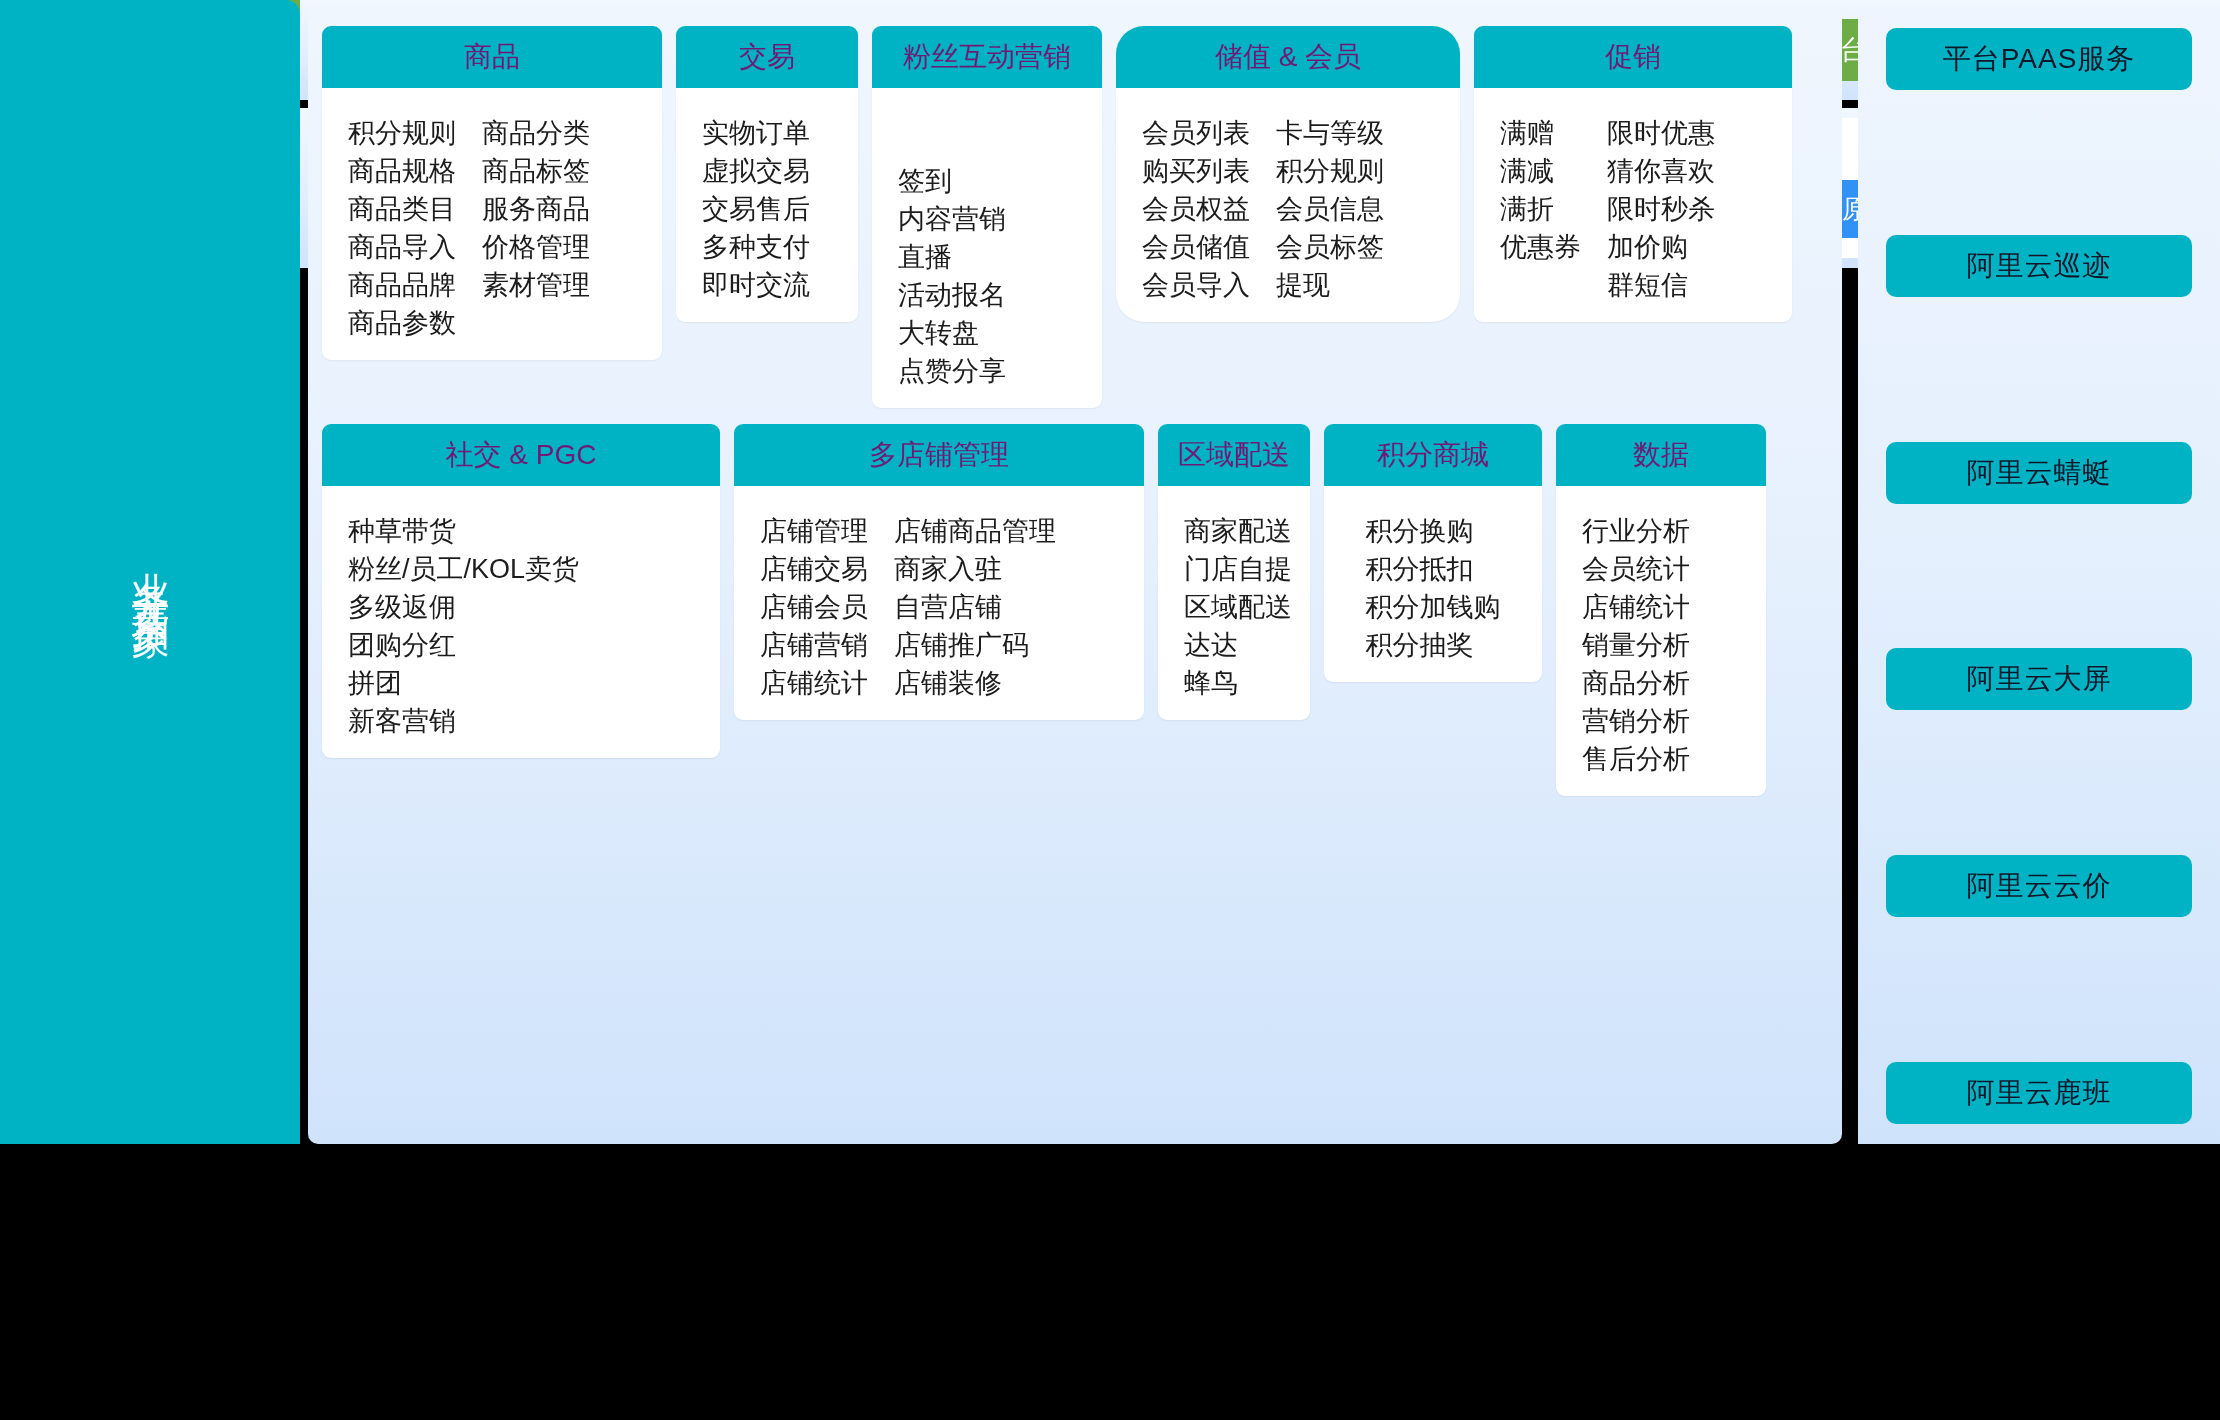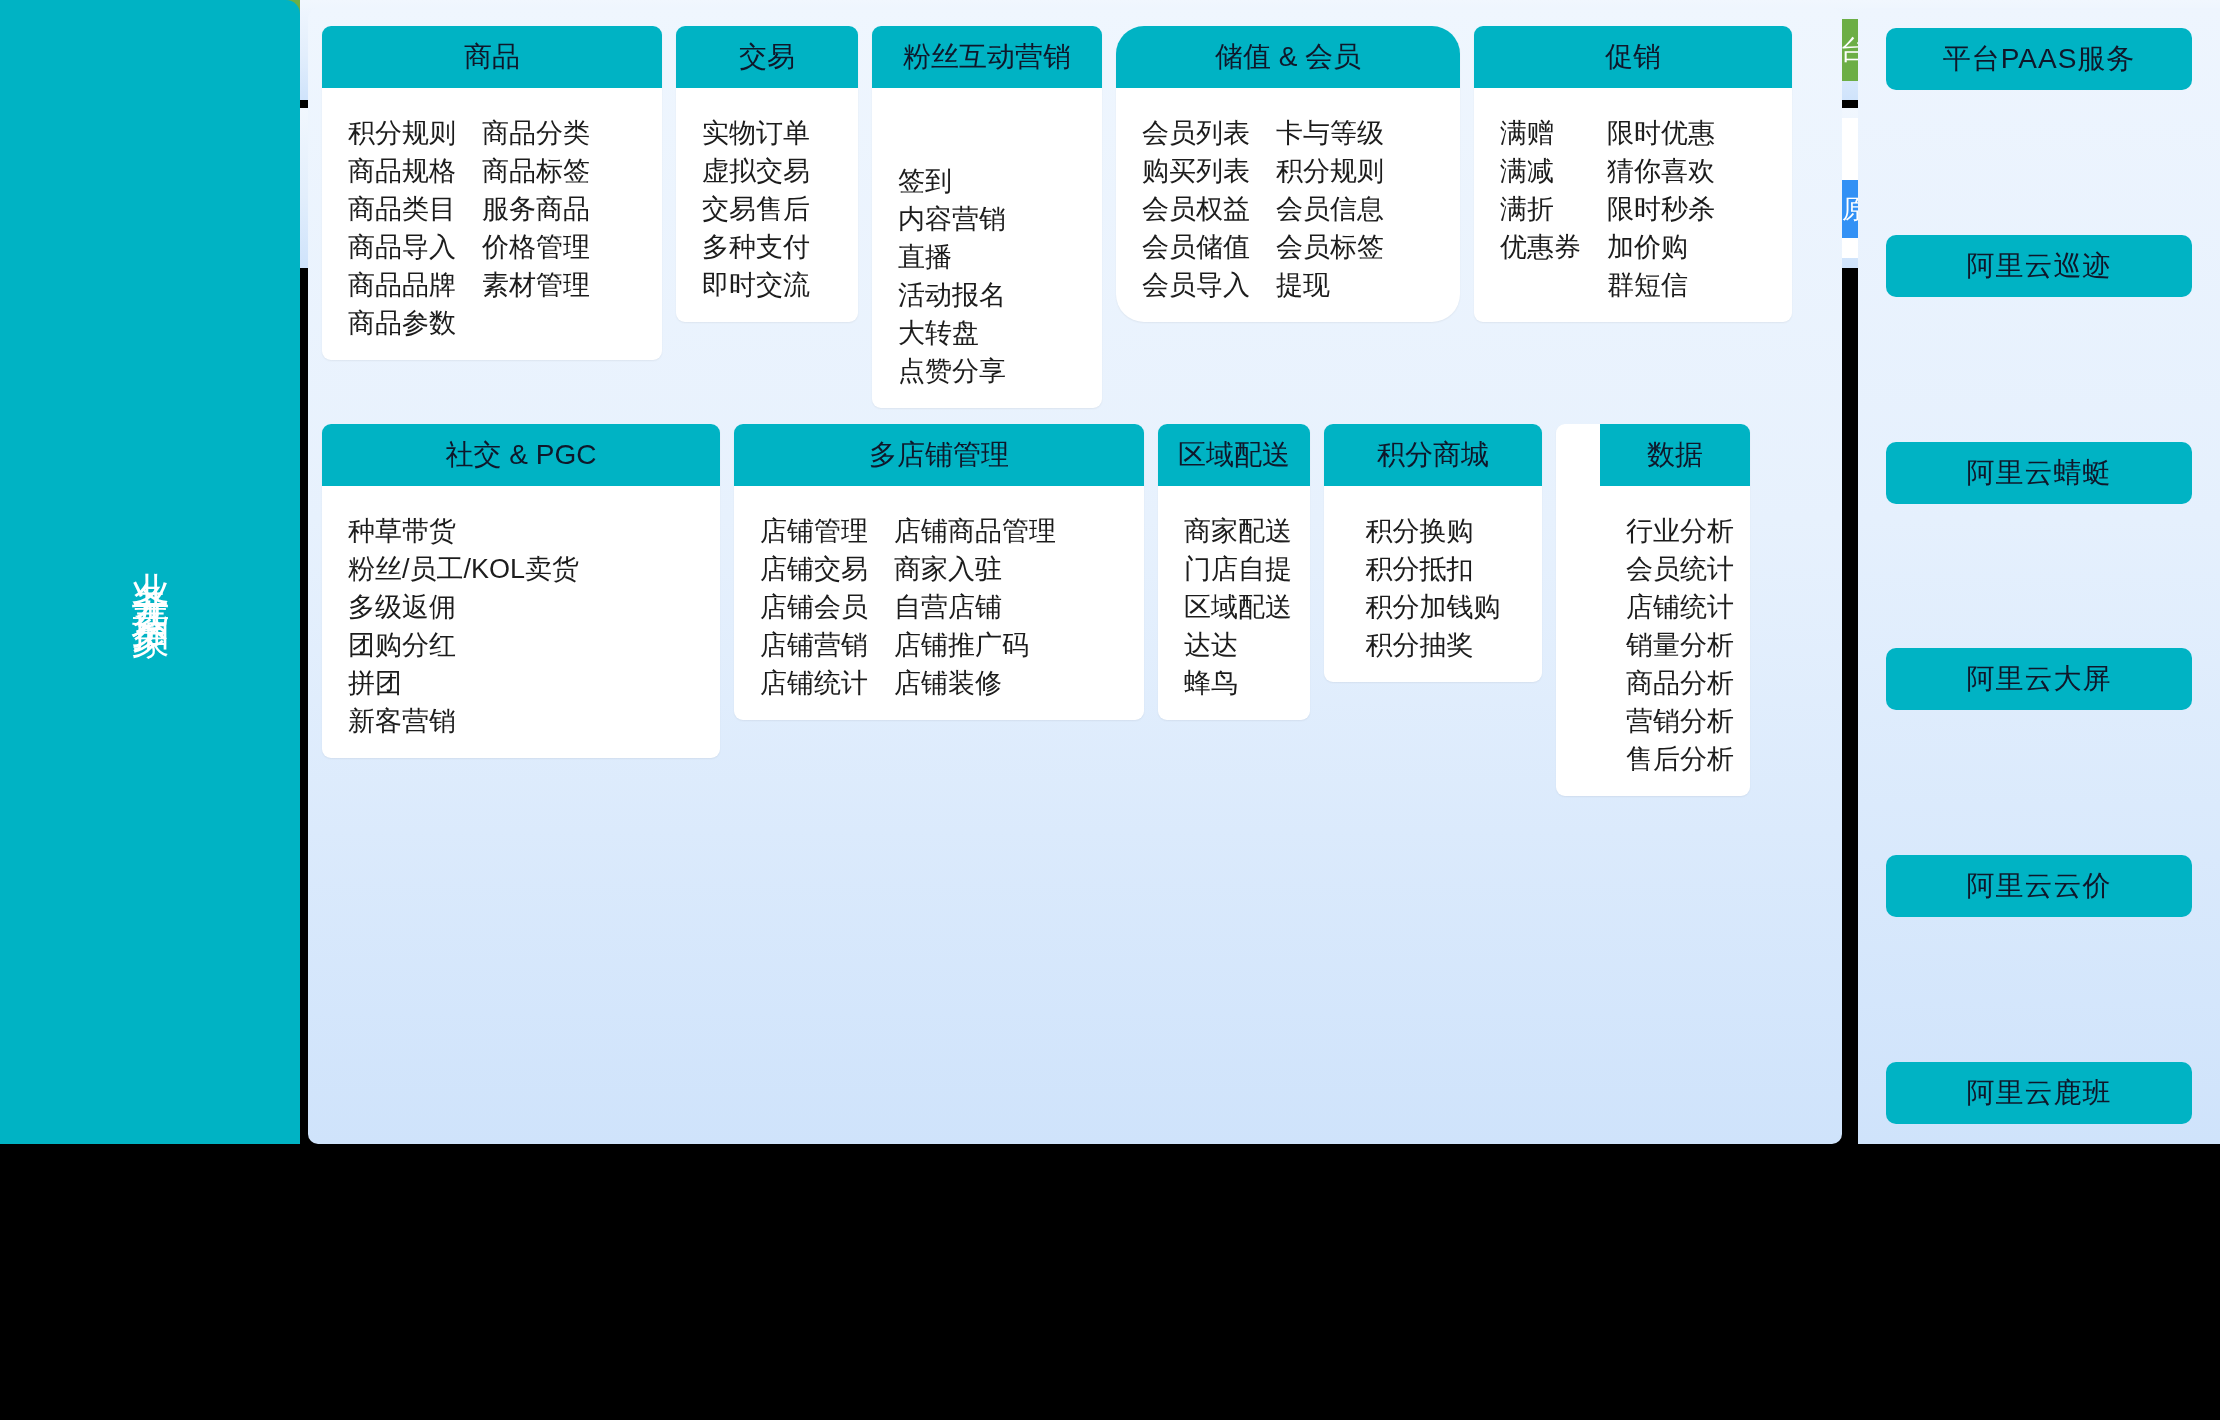--- a/index.html
+++ b/index.html
@@ -110,21 +110,21 @@
   #cards-row1 { margin-bottom: 16px; }
 
   .card {
     background: #ffffff;
     border-radius: 9px;
     overflow: hidden;
     box-shadow: 0 1px 2px rgba(0,0,0,.06);
     display: flex; flex-direction: column;
   }
   .card > .card-head {
-    background: #00b3c4; color: #0f172a;
+    background: #00b3c4; color: #701a75;
     height: 62px; display:flex; align-items:center; justify-content:center;
     font-size: 28px; white-space: nowrap; padding: 0 14px;
   }
   .card > .card-body {
     flex: 1;
     padding: 26px 26px 18px 26px;
     display: flex; gap: 26px;
   }
   .col { display:flex; flex-direction: column; }
   .col .item {
@@ -146,21 +146,21 @@
 
   
   #c-social  { width: 398px; }
   #c-social  .card-body { height: 424px; }
   #c-shops   { width: 410px; }
   #c-shops   .card-body { height: 424px; }
   #c-deliv   { width: 152px; }
   #c-deliv   .card-body { height: 424px; }
   #c-points  { width: 218px; }
   #c-points  .card-body { height: 424px; justify-content: center; }
-  #c-data    { width: 194px; padding-left: 44px; }
+  #c-data    { width: 210px; }
   #c-data    .card-body { height: 424px; }
 
   
 </style>
 </head>
 <body>
 
 <div id="root">
 
   <div class="band" id="row-business">

